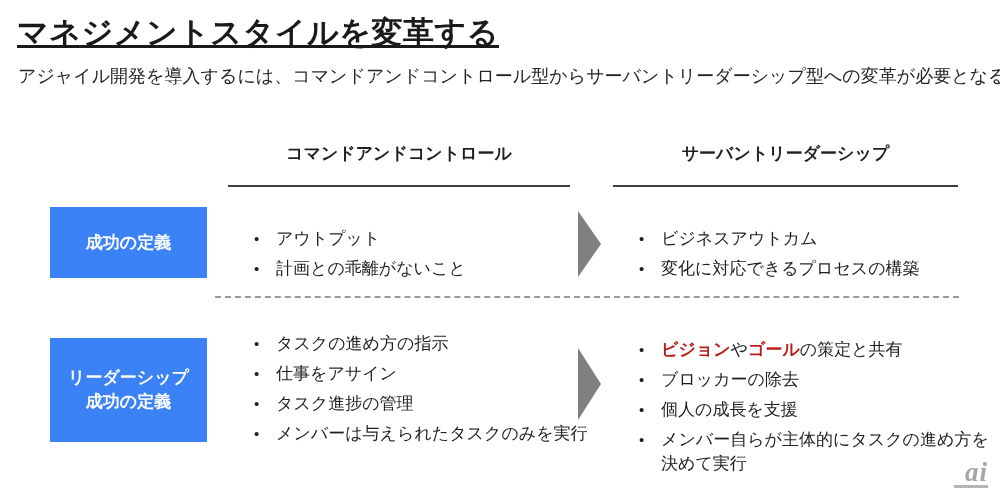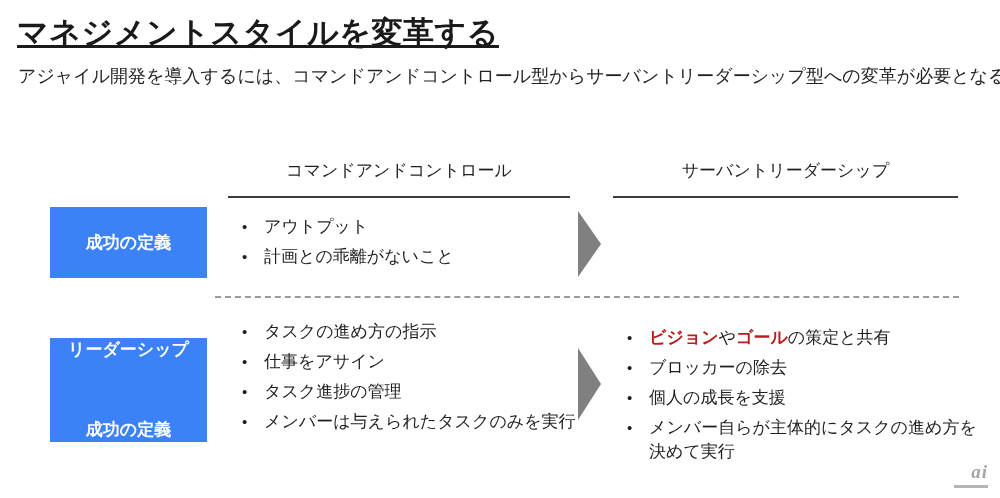--- a/index.html
+++ b/index.html
@@ -37,26 +37,26 @@
     top: 64px;
     margin: 0;
     font-size: 18px;
     color: #242424;
     white-space: nowrap;
   }
 
   
   .col-header {
     position: absolute;
-    top: 159px;
+    top: 142px;
     text-align: center;
-    font-weight: 400;
+    font-weight: 700;
     font-size: 17px;
     color: #1f1f1f;
-    padding-bottom: 14px;
+    padding-bottom: 20px;
     border-bottom: 2px solid #3d3d3d;
   }
   .col-header.left  { left: 228px; width: 342px; }
   .col-header.right { left: 613px; width: 345px; }
 
   
   .row-label {
     position: absolute;
     left: 50px;
     width: 157px;
@@ -65,26 +65,26 @@
     font-weight: 700;
     font-size: 17px;
     display: flex;
     flex-direction: column;
     align-items: center;
     justify-content: center;
     text-align: center;
     line-height: 1.4;
   }
   .row-label.row1 { top: 207px; height: 71px; }
-  .row-label.row2 { top: 338px; height: 104px; justify-content: space-between; }
+  .row-label.row2 { top: 338px; height: 104px; }
 
   
   ul.bullets {
     position: absolute;
-    margin: 4px;
+    margin: 16px;
     padding: 0;
     list-style: none;
     font-size: 17px;
     color: #1f1f1f;
   }
   ul.bullets li {
     position: relative;
     padding: 3px 0 3px 32px;
     line-height: 24px;
   }
@@ -124,21 +124,21 @@
     position: absolute;
     right: 12px;
     bottom: 10px;
     text-align: right;
     color: #a6a6a6;
   }
   .ai-logo .ai-text {
     font-family: "Liberation Serif", "DejaVu Serif", serif;
     font-style: italic;
     font-weight: 700;
-    font-size: 19px;
+    font-size: 27px;
     line-height: 22px;
     letter-spacing: 1px;
   }
   .ai-logo .ai-tagline {
     width: 34px;
     height: 3px;
     background: #b5b5b5;
     margin-top: 2px;
     margin-left: auto;
   }
@@ -163,20 +163,22 @@
     <li>計画との乖離がないこと</li>
   </ul>
 
   <div class="arrow a1">
     <svg width="23" height="66" viewBox="0 0 23 66" aria-hidden="true">
       <polygon points="0,0 23,33 0,66" fill="#808080"></polygon>
     </svg>
   </div>
 
   <ul class="bullets r1-right">
+    <li>ビジネスアウトカム</li>
+    <li>変化に対応できるプロセスの構築</li>
   </ul>
 
   <div class="dashed-divider"></div>
 
   <div class="row-label row2">
     <span>リーダーシップ</span>
     <span>成功の定義</span>
   </div>
 
   <ul class="bullets r2-left">

